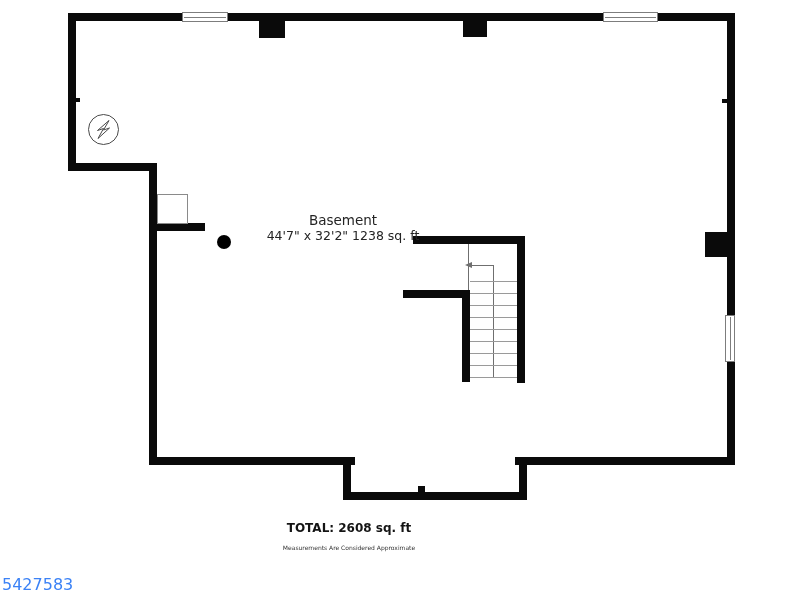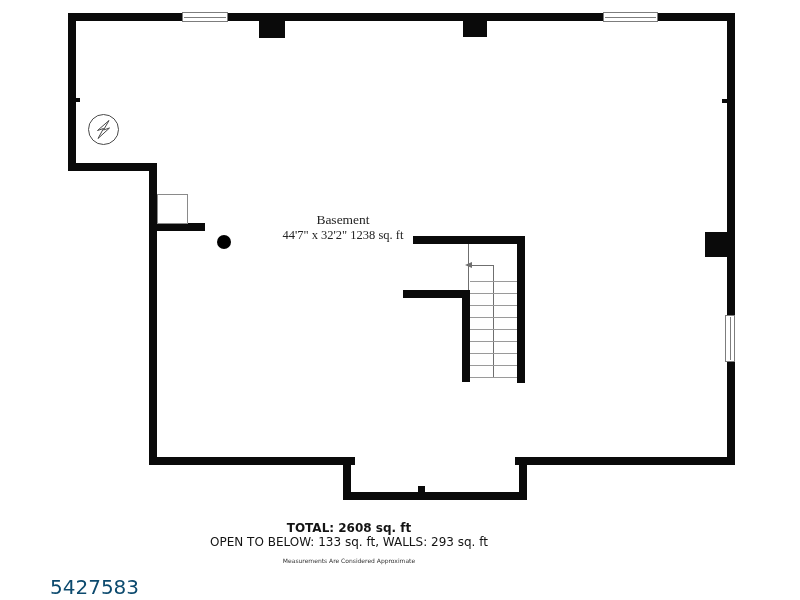--- a/index.html
+++ b/index.html
@@ -12,28 +12,28 @@
   .w{position:absolute;background:#0a0a0a;}
   .tick{position:absolute;background:#0a0a0a;}
   .win{position:absolute;background:#ffffff;border:1px solid #7d7d7d;box-sizing:border-box;}
   .win .mid-h{position:absolute;left:1px;right:1px;top:50%;height:1px;background:#7d7d7d;}
   .win .mid-v{position:absolute;top:1px;bottom:1px;left:50%;width:1px;background:#7d7d7d;}
   .thin{position:absolute;background:#6f6f6f;}
   .tread{position:absolute;background:#9a9a9a;height:1px;width:47px;left:470px;}
   .furnace{position:absolute;border:1px solid #8a8a8a;background:#fff;box-sizing:border-box;}
   .dot{position:absolute;background:#000;border-radius:50%;}
   .arrowhead{position:absolute;width:0;height:0;border-top:3px solid transparent;border-bottom:3px solid transparent;border-right:7px solid #6f6f6f;}
-  .room-label-group{position:absolute;left:243px;top:212px;width:200px;text-align:center;color:#242424;font-family:Liberation Serif, serif;}
+  .room-label-group{position:absolute;left:243px;top:212px;width:200px;text-align:center;color:#242424;}
   .room-name{font-size:13.5px;line-height:16px;}
   .room-dims{font-size:12.5px;line-height:15px;}
   .footer{position:absolute;left:0;top:521px;width:698px;text-align:center;color:#141414;}
   .f-total{font-weight:bold;font-size:12px;line-height:15px;}
   .f-line{font-size:12px;line-height:12.5px;}
   .f-disclaimer{font-size:6px;line-height:8px;margin-top:8px;color:#333;}
-  .mls{position:absolute;left:2px;top:575px;font-size:20px;color:#0c4a6e;letter-spacing:0px;margin-left:48px;}
+  .mls{position:absolute;left:2px;top:575px;font-size:16px;color:#3b82f6;letter-spacing:0px;}
   svg{display:block;}
 </style>
 </head>
 <body>
 
 <div class="plan">
 
   <div class="w" style="left:68px;top:13px;width:667px;height:8px;"></div>
   <div class="w" style="left:727px;top:13px;width:8px;height:452px;"></div>
   <div class="w" style="left:68px;top:13px;width:8px;height:158px;"></div>
@@ -96,17 +96,16 @@
   <div class="tread" style="top:377px;"></div>
 
   <div class="room-label-group">
     <div class="room-name">Basement</div>
     <div class="room-dims">44'7" x 32'2" 1238 sq. ft</div>
   </div>
 </div>
 
 <div class="footer">
   <div class="f-total">TOTAL: 2608 sq. ft</div>
-  <div class="f-line">OPEN TO BELOW: 133 sq. ft, WALLS: 293 sq. ft</div>
   <div class="f-disclaimer">Measurements Are Considered Approximate</div>
 </div>
 
 <div class="mls">5427583</div>
 
 </body></html>

